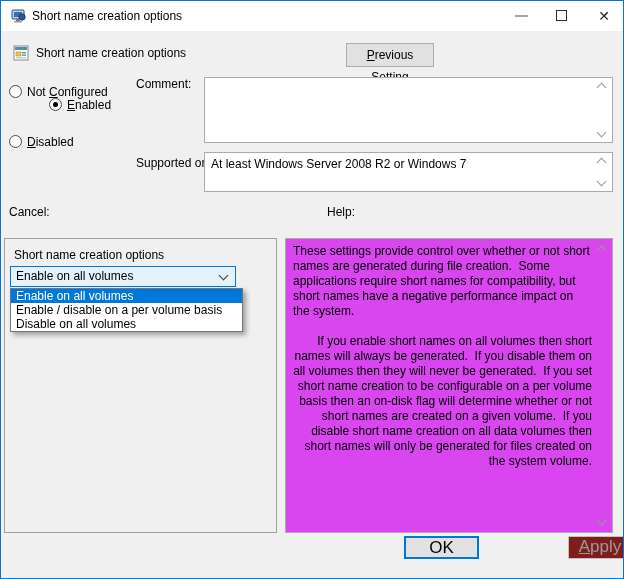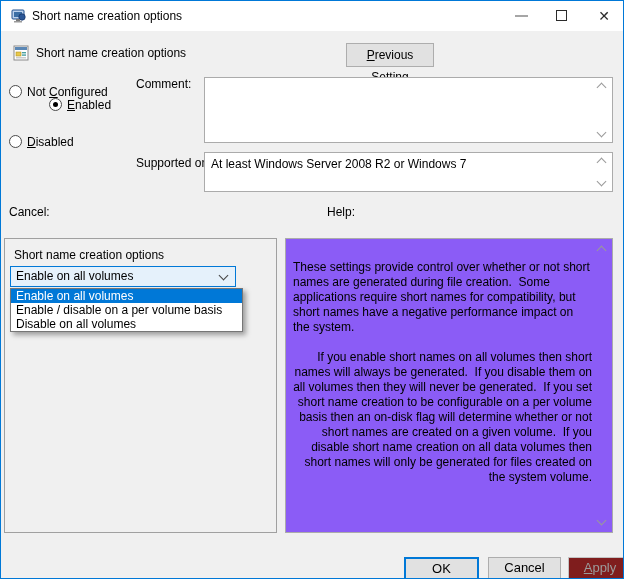--- a/index.html
+++ b/index.html
@@ -75,30 +75,30 @@
   .droplist {
     position:absolute; left:5px; top:49px; width:233px;
     background:#fff; border:1px solid #767676;
     box-shadow:3px 3px 5px rgba(0,0,0,0.35); z-index:5;
   }
   .droplist .item { height:14px; line-height:14px; padding-left:5px; }
   .droplist .item.selected { background:#0078d7; color:#fff; }
 
   .help-box {
     position:absolute; left:284px; top:237px; width:328px; height:295px;
-    background:#8b5cf6; border:1px solid #ababab; padding:21px 20px 5px 7px;
+    background:#d946ef; border:1px solid #ababab; padding:5px 20px 5px 7px;
     line-height:15px; overflow:hidden;
   }
   .help-box p { white-space:pre-wrap; }
   .help-box p + p { margin-top:15px;text-align:right; }
 
   
   .foot-btn {
-    position:absolute; top:556px; height:23px; text-align:center;
-    background:#e1e1e1; border:1px solid #adadad; line-height:20px; font-size:13px;
+    position:absolute; top:535px; height:23px; text-align:center;
+    background:#e1e1e1; border:1px solid #adadad; line-height:20px; font-size:17px;
   }
   .btn-ok { left:403px; width:75px; border:2px solid #0078d7; line-height:19px; }
   .btn-cancel { left:487px; width:73px; }
   .btn-apply { left:567px; width:64px; background:#7f1d1d; border:1px solid #c3c3c3; color:#9b9b9b; }
 </style>
 </head>
 <body>
 
 <div class="win">
 
@@ -170,16 +170,15 @@
   </div>
 
   <div class="help-box">
     <p>These settings provide control over whether or not short names are generated during file creation.  Some applications require short names for compatibility, but short names have a negative performance impact on the system.</p>
     <p>If you enable short names on all volumes then short names will always be generated.  If you disable them on all volumes then they will never be generated.  If you set short name creation to be configurable on a per volume basis then an on-disk flag will determine whether or not short names are created on a given volume.  If you disable short name creation on all data volumes then short names will only be generated for files created on the system volume.</p>
     <span class="chev up" style="right:7px; top:8px;"></span>
     <span class="chev down" style="right:7px; bottom:8px;"></span>
   </div>
 
   <div class="foot-btn btn-ok">OK</div>
-  <div class="foot-btn btn-cancel">Cancel</div>
   <div class="foot-btn btn-apply"><u>A</u>pply</div>
 
 </div>
 
 </body></html>

